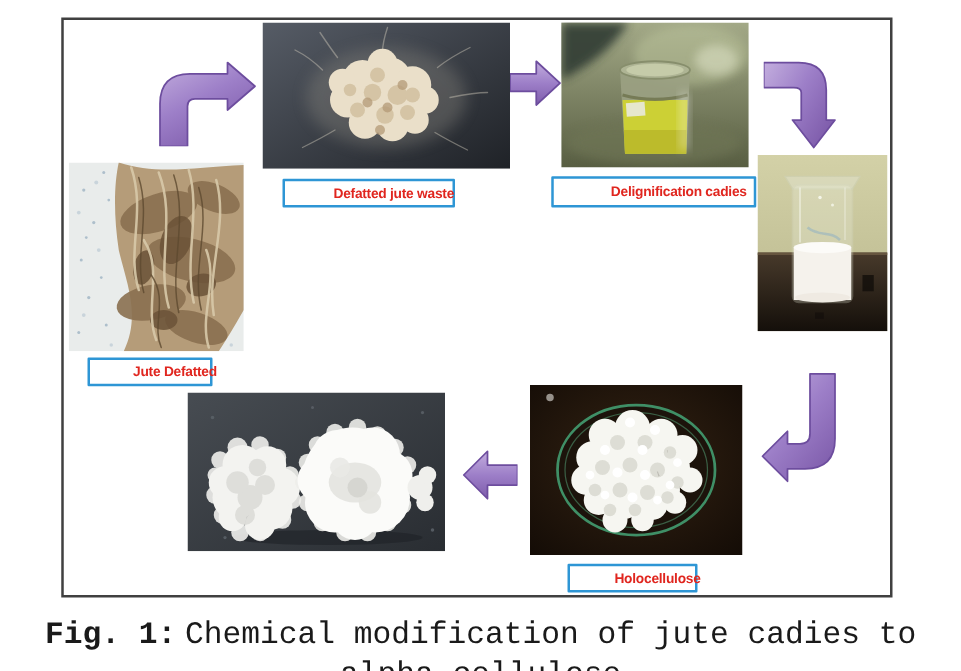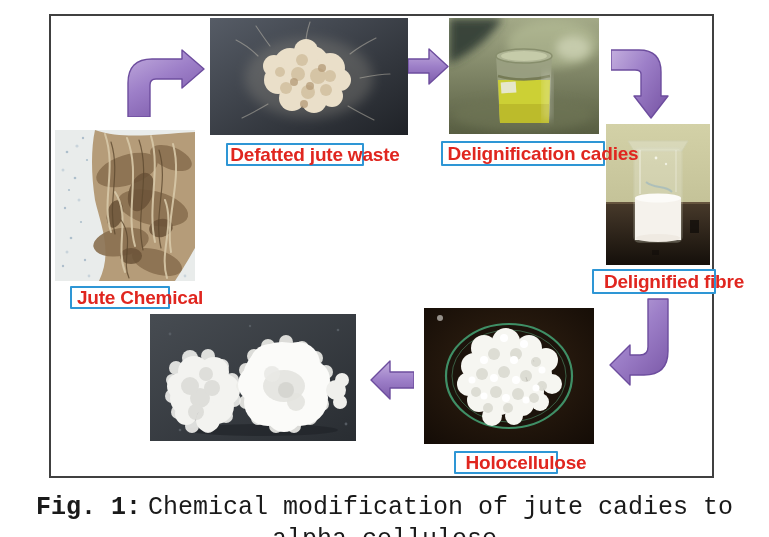--- a/index.html
+++ b/index.html
@@ -18,21 +18,21 @@
     position:absolute;left:49px;top:14px;width:665px;height:464px;
     border:2px solid var(--box-border);box-sizing:border-box;background:#ffffff;
   }
   .photo{position:absolute;line-height:0;}
   .photo svg{display:block;}
   .arrow{position:absolute;line-height:0;}
   .stage-label{
     position:absolute;box-sizing:border-box;
     border:2px solid var(--label-border);
     background:#ffffff;color:var(--label-text);
-    font-weight:bold;font-size:19px;letter-spacing:-0.2px;
+    font-weight:bold;font-size:11px;letter-spacing:-0.2px;
     display:flex;align-items:center;justify-content:center;
     white-space:nowrap;border-radius:1px;padding-left:40px;
   }
   .caption{
     position:absolute;left:0;top:492px;width:769px;text-align:center;
     font-family:Liberation Mono, monospace;font-size:25px;color:#1a1a1a;line-height:32px;
   }
   .caption .prefix{font-weight:bold;}
   .caption .text{margin-left:7px;}
 </style>
@@ -425,23 +425,22 @@
         </linearGradient>
           </defs>
         <path d="M44,13 H20 V2 L1,21 L20,40 V29 H44 Z" fill="url(#ag5)" stroke="#6d4d9e" stroke-width="1.4" stroke-linejoin="round"></path>
       </svg>
     </div>
 
     <div class="stage-label" style="left:175px;top:127px;width:138px;height:23px;">Defatted jute waste</div>
 
     <div class="stage-label" style="left:390px;top:125px;width:164px;height:25px;">Delignification cadies</div>
 
-    <div class="stage-label" style="left:541px;top:253px;width:124px;height:25px;">Delignified fibre</div>
-
-    <div class="stage-label" style="left:19px;top:270px;width:100px;height:23px;">Jute Chemical</div>
+
+    <div class="stage-label" style="left:19px;top:270px;width:100px;height:23px;">Jute Defatted</div>
 
     <div class="stage-label" style="left:403px;top:435px;width:104px;height:23px;">Holocellulose</div>
 
 
   </div>
 
   <div class="caption">
     <span class="prefix">Fig. 1:</span><span class="text">Chemical modification of jute cadies to alpha cellulose</span>
   </div>
 </div>

